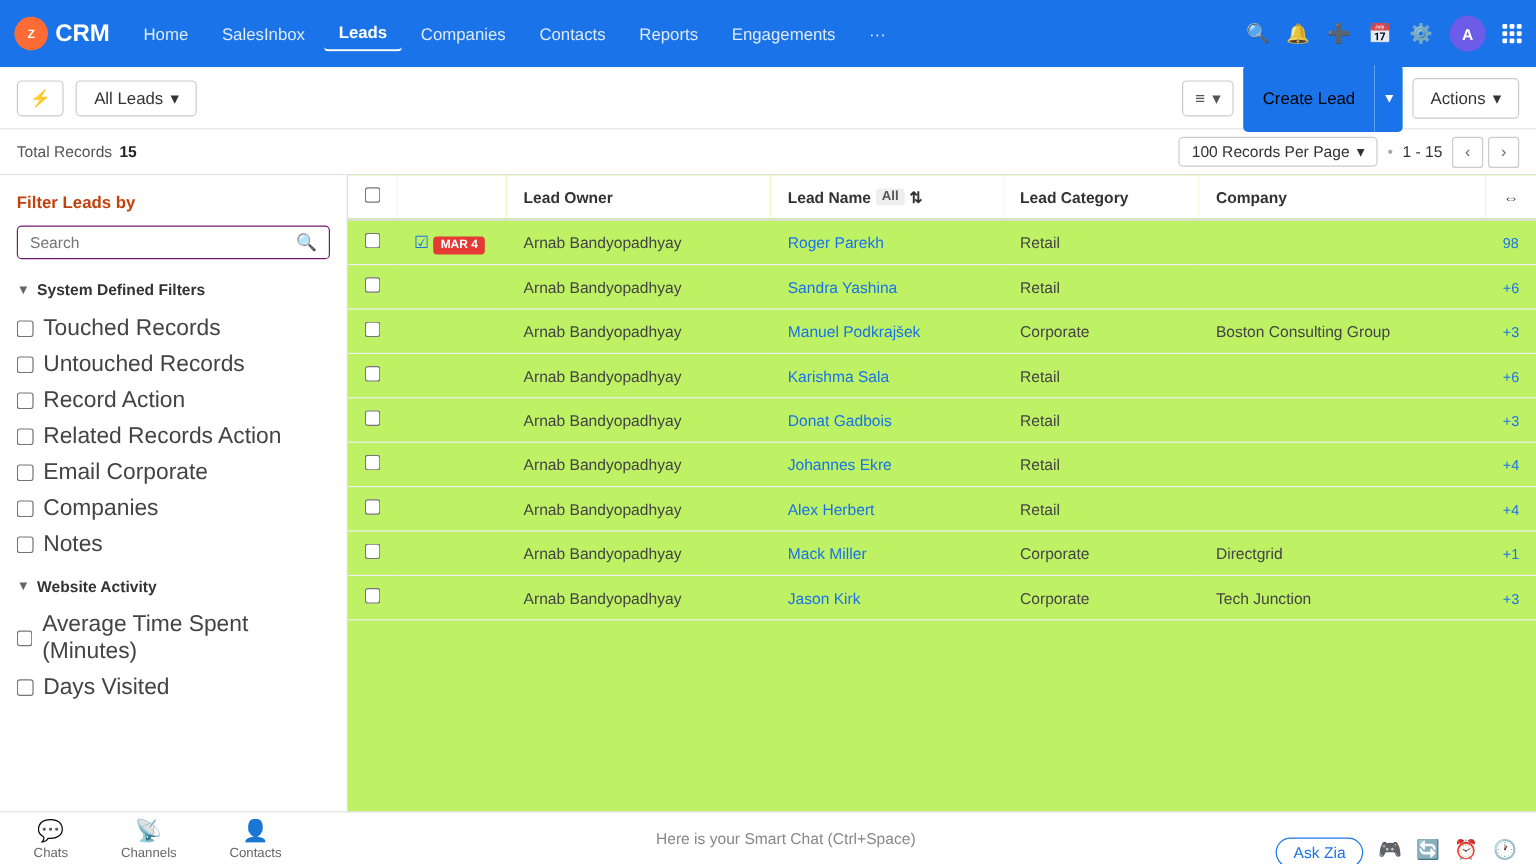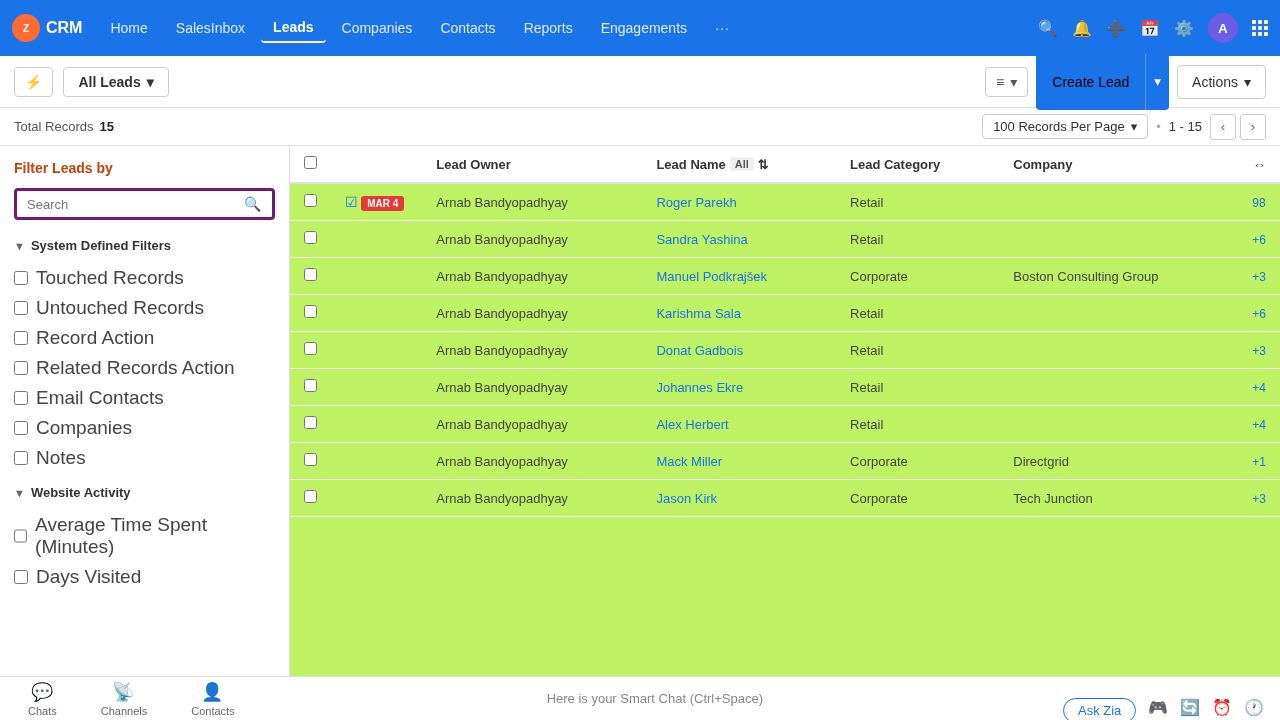--- a/index.html
+++ b/index.html
@@ -2,34 +2,34 @@
 <html><head>
   <meta charset="utf-8">
   <style>
     * { box-sizing: border-box; margin: 0; padding: 0; }
     body { font-family: -apple-system, BlinkMacSystemFont, 'Segoe UI', Arial, sans-serif; font-size: 13px; background: #f3f3f3; color: #333; height: 720px; overflow: hidden; }
 
     
     .topbar { background: #1a73e8; display: flex; align-items: center; height: 56px; padding: 0 12px; gap: 4px; }
     .logo-area { display: flex; align-items: center; gap: 6px; margin-right: 12px; }
     .logo-circle { width: 28px; height: 28px; background: #ff6b35; border-radius: 50%; display: flex; align-items: center; justify-content: center; color: white; font-size: 13px; font-weight: bold; }
-    .logo-text { color: white; font-size: 16px; font-weight: 600; text-align: right; }
+    .logo-text { color: white; font-size: 20px; font-weight: 600; text-align: right; }
     .nav-item { color: rgba(255,255,255,0.85); padding: 6px 12px; border-radius: 4px; cursor: pointer; font-size: 14px; white-space: nowrap; }
     .nav-item.active { color: white; font-weight: 600; border-bottom: 2px solid white; }
     .nav-spacer { flex: 1; }
     .nav-icons { display: flex; align-items: center; gap: 14px; }
     .nav-icon { color: white; font-size: 16px; cursor: pointer; opacity: 0.9; }
     .avatar { width: 30px; height: 30px; background: #6c5ce7; border-radius: 50%; display: flex; align-items: center; justify-content: center; color: white; font-size: 13px; font-weight: bold; cursor: pointer; overflow: hidden; }
     .grid-icon { display: grid; grid-template-columns: 1fr 1fr 1fr; gap: 2px; width: 16px; height: 16px; }
     .grid-icon span { background: white; display: block; border-radius: 1px; }
 
     
     .toolbar { background: white; border-bottom: 1px solid #ddd; height: 52px; display: flex; align-items: center; padding: 0 14px; gap: 10px; }
     .filter-btn { border: 1px solid #ccc; background: white; border-radius: 4px; padding: 6px 10px; cursor: pointer; display: flex; align-items: center; color: #555; font-size: 14px; }
-    .all-leads-btn { border: 1px solid #ccc; background: white; border-radius: 4px; padding: 6px 14px; cursor: pointer; display: flex; align-items: center; gap: 6px; color: #333; font-size: 14px; font-weight: bold; }
+    .all-leads-btn { border: 1px solid #ccc; background: white; border-radius: 4px; padding: 6px 14px; cursor: pointer; display: flex; align-items: center; gap: 6px; color: #333; font-size: 14px; }
     .toolbar-right { margin-left: auto; display: flex; align-items: center; gap: 8px; }
     .view-btn { border: 1px solid #ccc; background: white; border-radius: 4px; padding: 6px 10px; cursor: pointer; display: flex; align-items: center; gap: 6px; color: #555; font-size: 14px; }
     .create-lead-btn { background: #1a73e8; color: #000000; border: none; border-radius: 4px 0 0 4px; padding: 20px 16px; cursor: pointer; font-size: 14px; font-weight: 500; }
     .create-lead-dropdown { background: #1a73e8; color: white; border: none; border-left: 1px solid rgba(255,255,255,0.3); border-radius: 0 4px 4px 0; padding: 8px 8px; cursor: pointer; }
     .actions-btn { border: 1px solid #ccc; background: white; border-radius: 4px; padding: 8px 14px; cursor: pointer; display: flex; align-items: center; gap: 6px; color: #333; font-size: 14px; }
 
     
     .records-bar { background: white; border-bottom: 1px solid #e0e0e0; height: 38px; display: flex; align-items: center; padding: 0 14px; gap: 6px; }
     .records-text { font-size: 13px; color: #555; }
     .records-count { font-weight: 600; color: #222; }
@@ -38,21 +38,21 @@
     .pagination-info { font-size: 13px; color: #333; }
     .pagination-arrows { display: flex; gap: 4px; }
     .pg-arrow { border: 1px solid #ccc; background: white; border-radius: 3px; width: 26px; height: 26px; display: flex; align-items: center; justify-content: center; cursor: pointer; color: #666; }
 
     
     .main-content { display: flex; height: calc(720px - 56px - 52px - 38px - 44px); }
 
     
     .left-panel { width: 290px; background: white; border-right: 1px solid #ddd; overflow-y: auto; flex-shrink: 0; padding: 14px; }
     .filter-title { font-size: 14px; font-weight: 600; color: #c2410c; margin-bottom: 12px; }
-    .search-box { display: flex; align-items: center; border: 3px solid #701a75; border-radius: 4px; padding: 5px 10px; margin-bottom: 14px; gap: 6px; }
+    .search-box { display: flex; align-items: center; border: 1px solid #701a75; border-radius: 4px; padding: 5px 10px; margin-bottom: 14px; gap: 6px; }
     .search-box input { border: none; outline: none; font-size: 13px; flex: 1; color: #555; }
     .search-icon { color: #888; font-size: 14px; cursor: pointer; }
 
     .filter-section { margin-bottom: 6px; }
     .section-header { display: flex; align-items: center; gap: 6px; cursor: pointer; padding: 4px 0; margin-bottom: 6px; }
     .section-title { font-size: 13px; font-weight: 600; color: #333; }
     .section-arrow { color: #666; font-size: 11px; }
     .filter-item { display: flex; align-items: center; gap: 8px; padding: 4px 0; cursor: pointer; }
     .filter-item label { font-size: 19px; color: #444; cursor: pointer; }
     .filter-checkbox { width: 14px; height: 14px; cursor: pointer; accent-color: #1a73e8; }
@@ -201,21 +201,21 @@
         <div class="filter-item">
           <input type="checkbox" class="filter-checkbox" style="">
           <label>Record Action</label>
         </div>
         <div class="filter-item">
           <input type="checkbox" class="filter-checkbox" style="">
           <label>Related Records Action</label>
         </div>
         <div class="filter-item">
           <input type="checkbox" class="filter-checkbox" style="">
-          <label>Email Contacts</label>
+          <label>Email Corporate</label>
         </div>
         <div class="filter-item">
           <input type="checkbox" class="filter-checkbox" style="">
           <label>Companies</label>
         </div>
         <div class="filter-item">
           <input type="checkbox" class="filter-checkbox" style="">
           <label>Notes</label>
         </div>
       </div>

